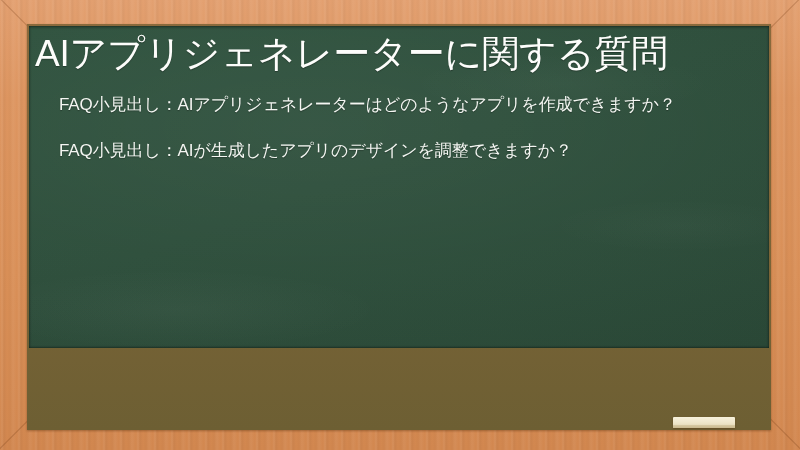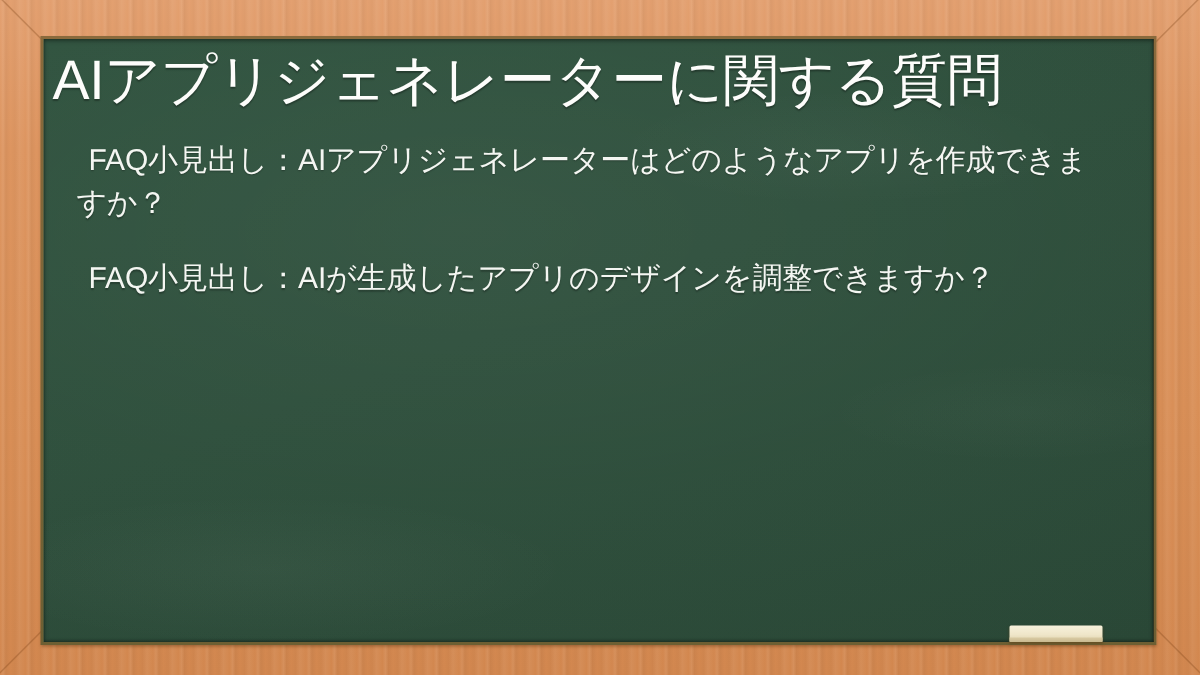--- a/index.html
+++ b/index.html
@@ -73,21 +73,21 @@
     background: linear-gradient(180deg, #8a6a3c 0%, #6d5f33 100%);
     box-shadow: 0 1px 2px rgba(90, 50, 15, 0.45);
   }
 
   
   .board {
     position: absolute;
     left: 29px;
     top: 26px;
     width: 740px;
-    height: 402px;
+    height: 322px;
     box-sizing: border-box;
     background:
       radial-gradient(ellipse 120% 95% at 38% 32%,
         rgba(255,255,255,0.045) 0%,
         rgba(255,255,255,0.012) 45%,
         rgba(0,0,0,0.06) 100%),
       linear-gradient(160deg, #30533f 0%, #2e4f3c 45%, #2b4a38 100%);
     box-shadow:
       inset 0 1px 3px rgba(0,0,0,0.45),
       inset 0 -1px 2px rgba(0,0,0,0.30);
@@ -125,21 +125,21 @@
   }
 
   
   .faq-list {
     list-style: none;
     margin: 14px 0 0 0;
     padding: 0 10px 0 16px;
   }
   .faq-item {
     color: #f4f6f2;
-    font-size: 20px;
+    font-size: 17px;
     font-weight: 400;
     line-height: 1.44;
     letter-spacing: -0.1px;
     margin: 0 0 14px 0;
     padding-left: 2px;
     text-indent: 8px;
     text-shadow: 0 1px 1px rgba(0,0,0,0.28);
   }
   .faq-item:last-child { margin-bottom: 0; margin-top: 22px; }
 

